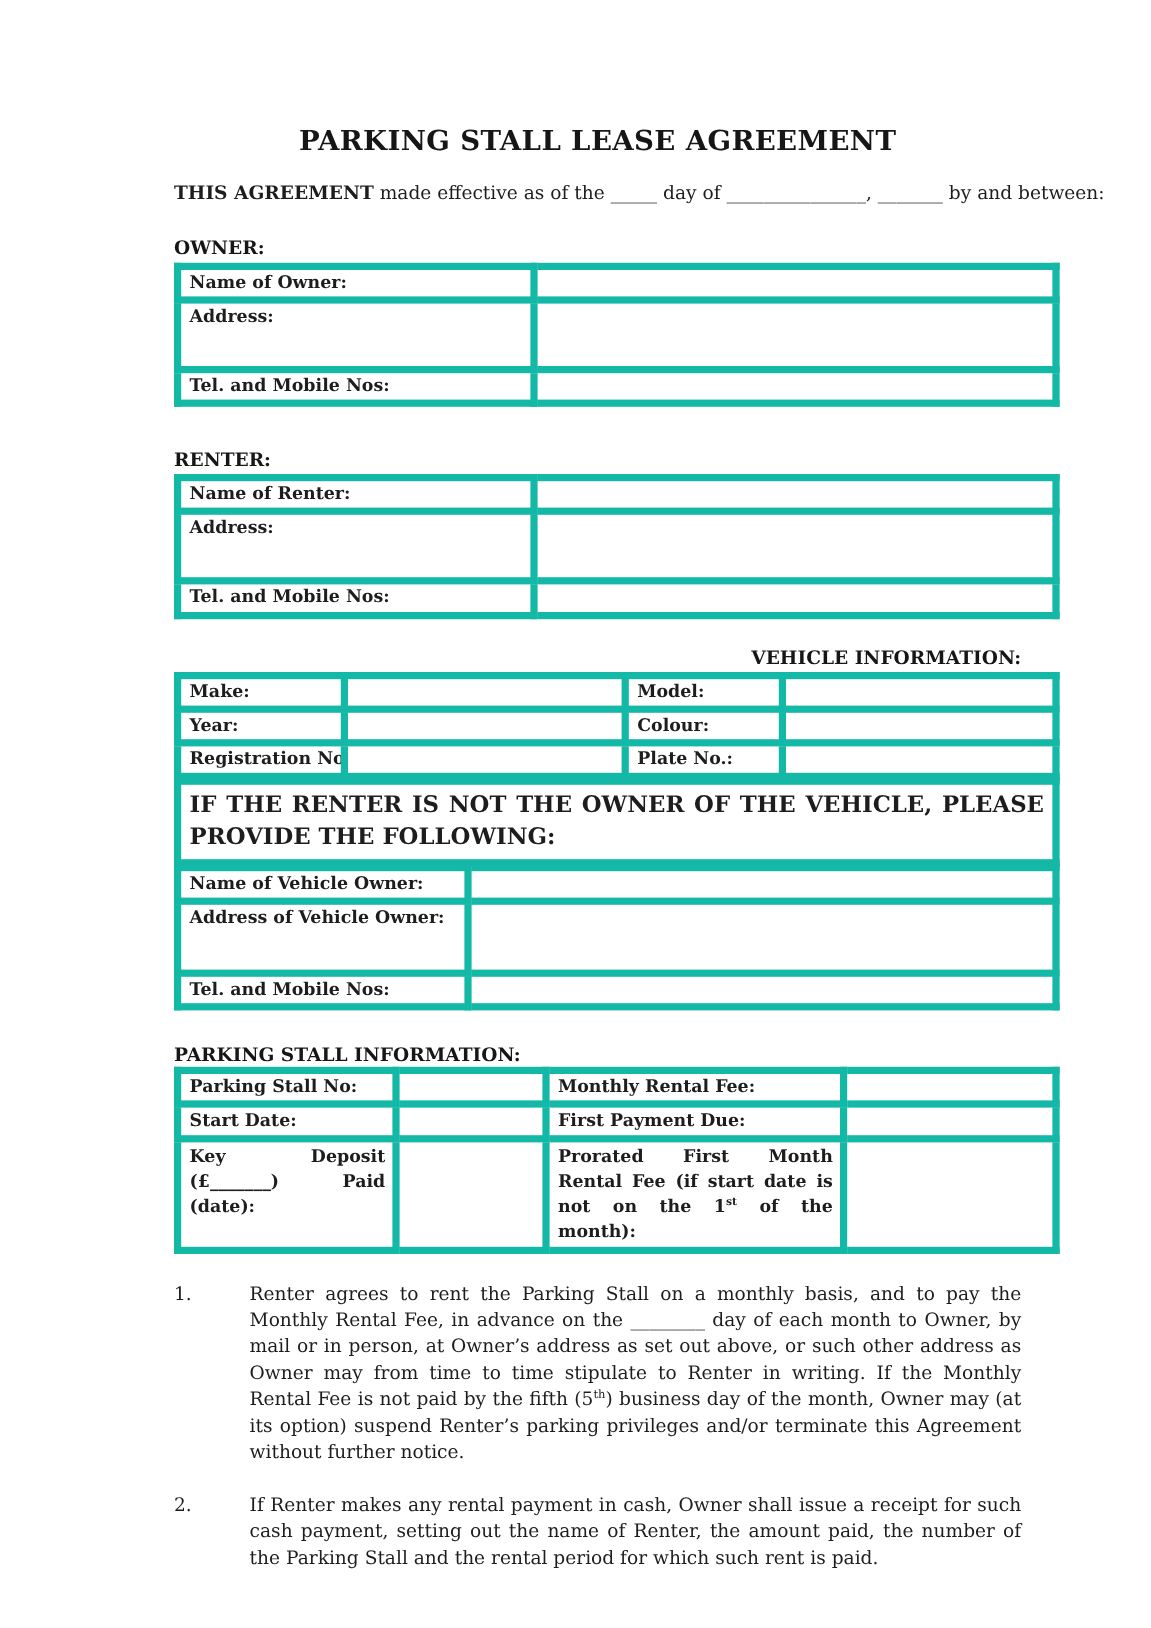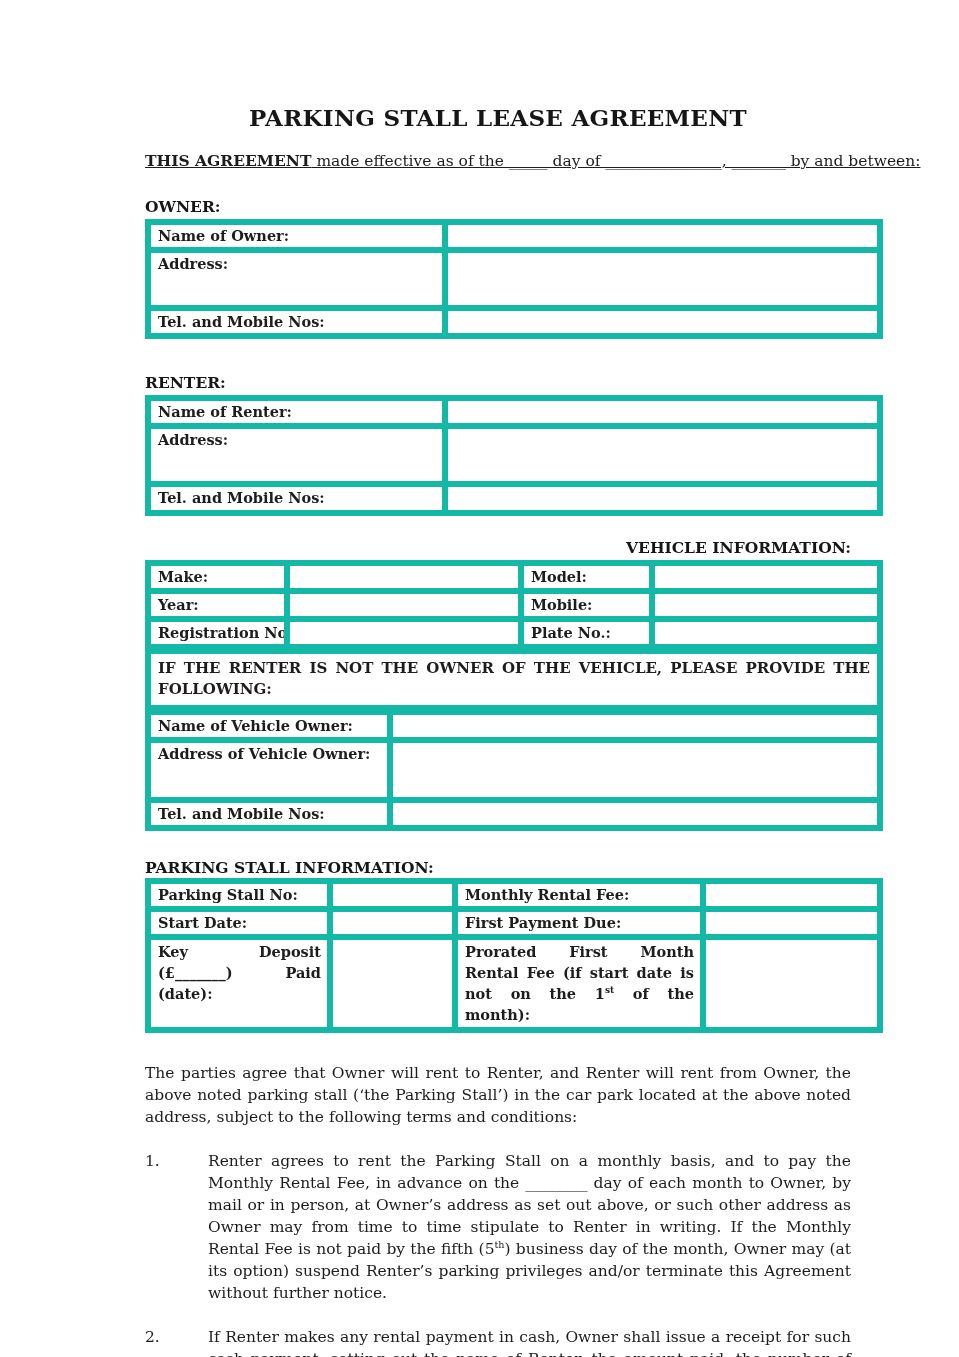--- a/index.html
+++ b/index.html
@@ -15,21 +15,21 @@
   .content { width: 738px; padding-left: 32px; }
 
   .doc-title {
     text-align: center;
     font-size: 23px;
     font-weight: bold;
     letter-spacing: 0.3px;
     margin-bottom: 20px;
     color: #161616;
   }
-  .intro { font-size: 15.5px; white-space: nowrap; text-decoration: underline; }
+  .intro { font-size: 15.5px; white-space: nowrap; }
   .intro b { font-weight: bold; }
 
   .sec-heading {
     font-size: 15.5px;
     font-weight: bold;
     margin-bottom: 3px;
     color: #161616;
   }
   .mt-owner   { margin-top: 27px; }
   .mt-renter  { margin-top: 34px; }
@@ -137,35 +137,35 @@
       <tbody>
           <tr>
         <td class="lbl h23">Make:</td>
         <td></td>
         <td class="lbl">Model:</td>
         <td></td>
       </tr>
       <tr>
         <td class="lbl h23">Year:</td>
         <td></td>
-        <td class="lbl">Mobile:</td>
+        <td class="lbl">Colour:</td>
         <td></td>
       </tr>
       <tr>
         <td class="lbl h23">Registration No.:</td>
         <td></td>
         <td class="lbl">Plate No.:</td>
         <td></td>
       </tr>
     </tbody>
       </table>
     <table class="frm stack">
       <tbody>
           <tr>
-        <td class="lbl wrap just" style="font-size:15px; line-height:1.4; padding:4px 7px 5px 7px;">IF THE RENTER IS NOT THE OWNER OF THE VEHICLE, PLEASE PROVIDE THE FOLLOWING:</td>
+        <td class="lbl wrap just" style="font-size:19px; line-height:1.4; padding:4px 7px 5px 7px;">IF THE RENTER IS NOT THE OWNER OF THE VEHICLE, PLEASE PROVIDE THE FOLLOWING:</td>
       </tr>
     </tbody>
       </table>
     <table class="frm stack">
       <colgroup>
           <col style="width:242px">
           <col>
         </colgroup>
       <tbody>
           <tr>
@@ -206,21 +206,20 @@
       </tr>
       <tr>
         <td class="lbl wrap just" style="line-height:1.45;">Key Deposit (£_______) Paid (date):</td>
         <td></td>
         <td class="lbl wrap just" style="line-height:1.45;"><span>Prorated First Month Rental Fee (if start date is not on the 1</span><span class="sup">st</span><span> of the month):</span></td>
         <td></td>
       </tr>
     </tbody>
       </table>
 
-    <p class="body-par">The parties agree that Owner will rent to Renter, and Renter will rent from Owner, the above noted parking stall (‘the Parking Stall’) in the car park located at the above noted address, subject to the following terms and conditions:</p>
 
     <div class="clause">
       <div class="clause-num">1.</div>
       <div class="clause-text"><span>Renter agrees to rent the Parking Stall on a monthly basis, and to pay the Monthly Rental Fee, in advance on the ________ day of each month to Owner, by mail or in person, at Owner’s address as set out above, or such other address as Owner may from time to time stipulate to Renter in writing. If the Monthly Rental Fee is not paid by the fifth (5</span><span class="sup">th</span><span>) business day of the month, Owner may (at its option) suspend Renter’s parking privileges and/or terminate this Agreement without further notice.</span></div>
     </div>
 
     <div class="clause">
       <div class="clause-num">2.</div>
       <div class="clause-text"><span>If Renter makes any rental payment in cash, Owner shall issue a receipt for such cash payment, setting out the name of Renter, the amount paid, the number of the Parking Stall and the rental period for which such rent is paid.</span><span class="sup"></span><span></span></div>
     </div>

